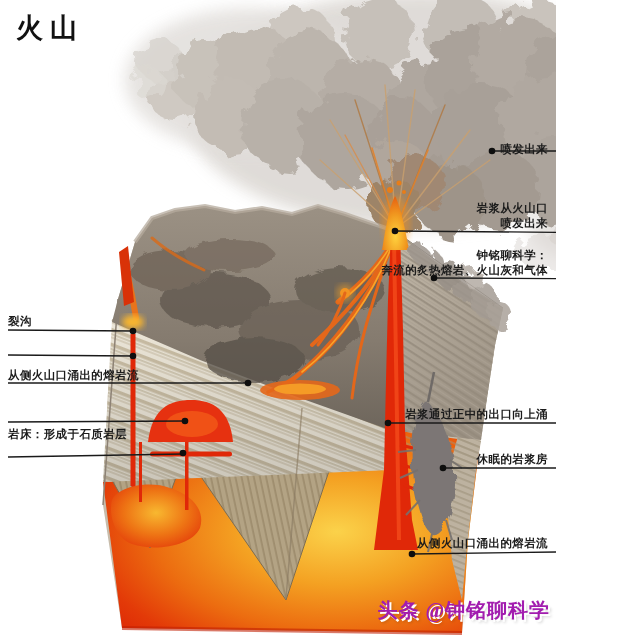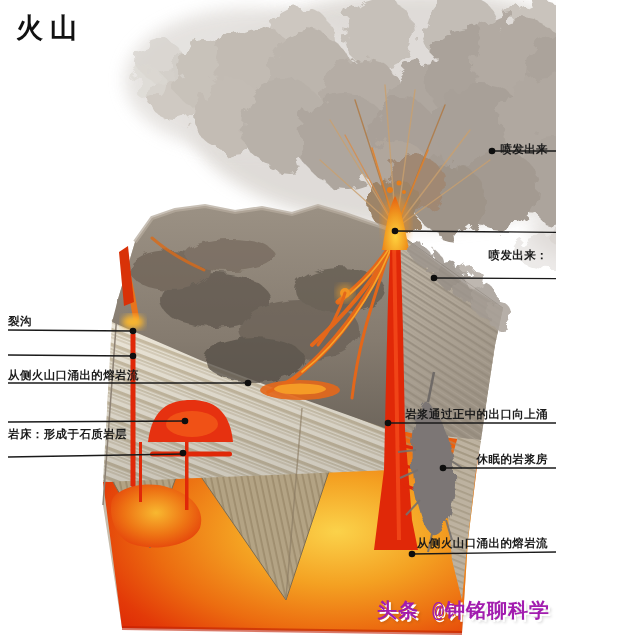--- a/index.html
+++ b/index.html
@@ -1,18 +1,18 @@
 <!DOCTYPE html>
 <html><head>
 <meta charset="utf-8">
 <style>
   html,body{margin:0;padding:0;background:#ffffff;}
   .stage{
     position:relative;width:556px;height:636px;background:#ffffff;overflow:hidden;
-    font-family:Liberation Mono, monospace;
+    font-family:Liberation Serif, serif;
   }
   .stage svg{position:absolute;left:0;top:0;}
   .title{
     position:absolute;left:16px;top:10px;
     font-size:27px;font-weight:bold;color:#111;letter-spacing:7px;
   }
   .lbl{
     position:absolute;font-size:11.5px;font-weight:600;color:#1c1c1c;
     line-height:15px;white-space:nowrap;letter-spacing:0.4px;
   }
@@ -290,22 +290,27 @@
         <circle cx="183" cy="453" r="3.3"></circle>
       </g>
     </g>
   </svg>
 
   <div class="title">火山</div>
 
   <div class="lbl right" style="top:142px">
     <div>喷发出来</div>
   </div>
+  <div class="lbl right" style="top:201px">
+    <div>岩浆从火山口</div>
+    <div>喷发出来</div>
+  </div>
   <div class="lbl right" style="top:248px">
-    <div>喷发出来：</div>
+    <div>钟铭聊科学：</div>
+    <div>奔流的炙热熔岩、火山灰和气体</div>
   </div>
   <div class="lbl right" style="top:407px">
     <div>岩浆通过正中的出口向上涌</div>
   </div>
   <div class="lbl right" style="top:452px">
     <div>休眠的岩浆房</div>
   </div>
   <div class="lbl right" style="top:536px">
     <div>从侧火山口涌出的熔岩流</div>
   </div>

